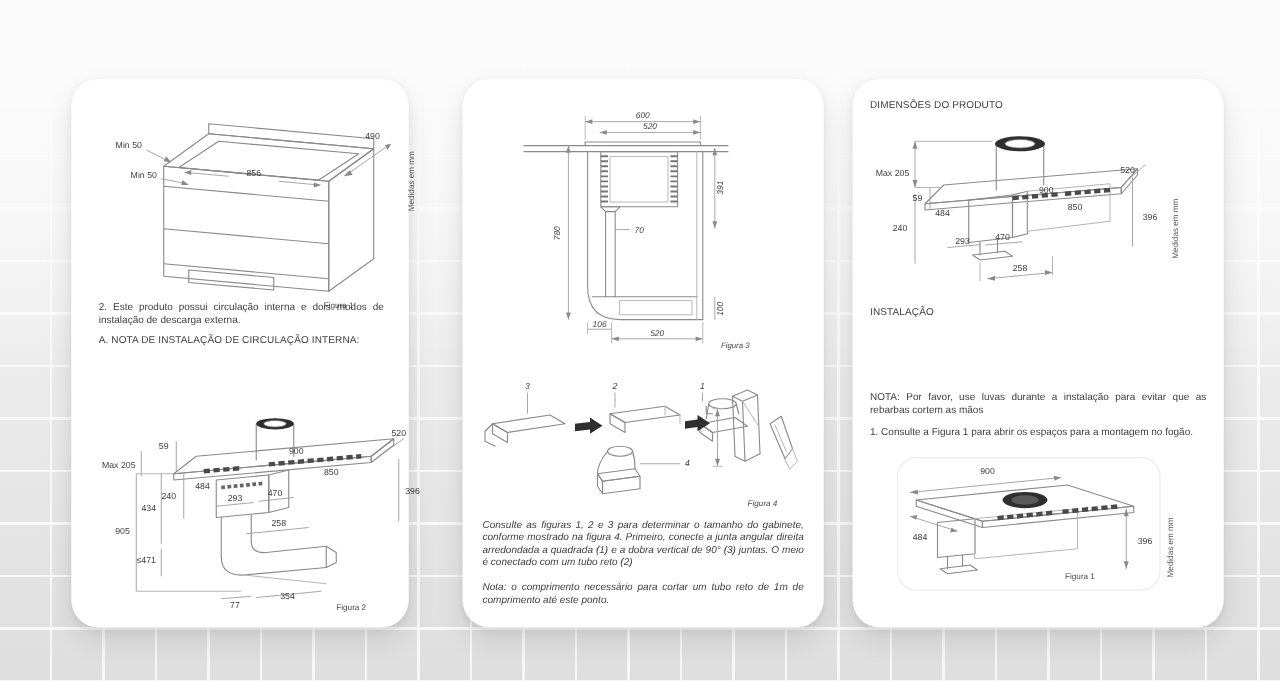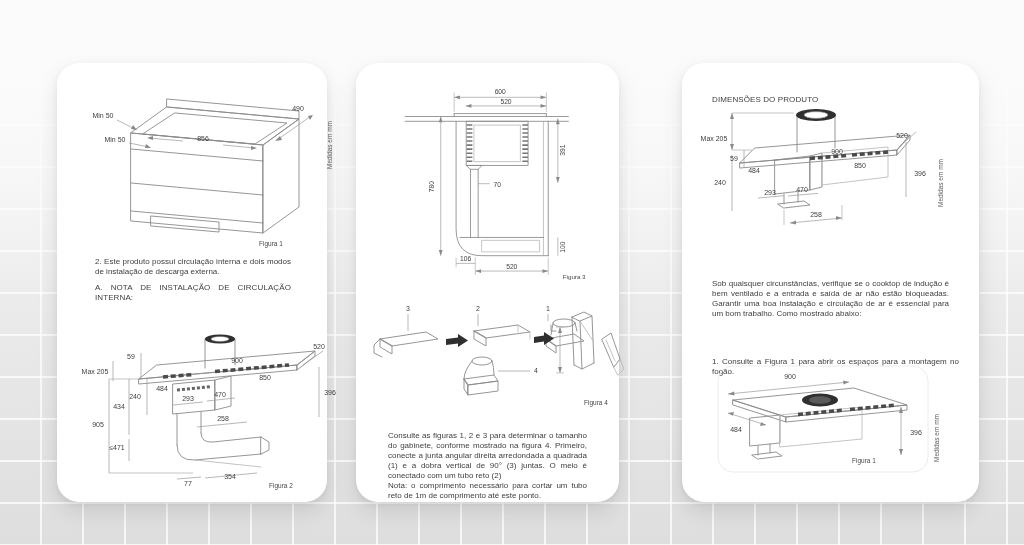--- a/index.html
+++ b/index.html
@@ -14,24 +14,24 @@
     background-image:
       repeating-linear-gradient(to right, transparent 0px, transparent 40px, rgba(255,255,255,.75) 40px, rgba(255,255,255,.75) 42px),
       repeating-linear-gradient(to bottom, transparent 0px, transparent 40px, rgba(255,255,255,.75) 40px, rgba(255,255,255,.75) 42px);
   }
   .bg-fade{position:absolute;inset:0;background:linear-gradient(to bottom,#fbfbfb 0%,rgba(251,251,251,.85) 18%,rgba(251,251,251,0) 55%);}
   .card{
     position:absolute;top:63px;height:439px;background:#fff;border-radius:22px;
     box-shadow:0 10px 22px rgba(0,0,0,.10), 0 2px 6px rgba(0,0,0,.06);
   }
   .card-left{left:57px;width:270px;}
-  .card-mid{left:356px;width:263px;}
+  .card-mid{left:370px;width:289px;font-style:italic;}
   .card-right{left:682px;width:297px;}
   .para{
-    position:absolute;left:22px;right:20px;margin:16px;
+    position:absolute;left:22px;right:20px;margin:0;
     font-size:8px;line-height:10px;color:#3e3e3e;text-align:justify;
   }
   .heading{letter-spacing:.1px;}
   .units{
     position:absolute;font-size:6.5px;color:#5a5a5a;white-space:nowrap;
     transform:rotate(-90deg);transform-origin:left bottom;
   }
   .fig{position:absolute;}
   svg text{font-family:"Liberation Sans", sans-serif;font-size:7px;fill:#3e3e3e;}
   svg text.cap{font-size:6.5px;fill:#474747;}
@@ -318,21 +318,22 @@
       <text x="110" y="95" text-anchor="middle">470</text>
       <text x="145" y="57" text-anchor="middle">900</text>
       <text x="168" y="71" text-anchor="middle">850</text>
       <text x="210" y="41" text-anchor="middle">520</text>
       <text x="228" y="79" text-anchor="middle">396</text>
       <text x="124" y="120" text-anchor="middle">258</text>
     </svg>
 
     <div class="units" style="left:262px;top:137px">Medidas em mm</div>
 
-    <p class="para" style="top:200px;left:14px;right:14px">Sob quaisquer circunstâncias, verifique se o cooktop de indução é bem ventilado e a entrada e saída de ar não estão bloqueadas. Garantir uma boa instalação e circulação de ar é essencial para um bom trabalho. Como mostrado abaixo:</p>
+    <p class="para heading" style="top:182px;left:14px">INSTALAÇÃO</p>
+    <p class="para" style="top:250px;left:14px;right:14px">NOTA: Por favor, use luvas durante a instalação para evitar que as rebarbas cortem as mãos</p>
     <p class="para" style="top:278px;left:14px;right:4px">1. Consulte a Figura 1 para abrir os espaços para a montagem no fogão.</p>
 
     <svg class="fig" style="left:12px;top:300px;width:266px;height:116px" viewBox="0 0 266 116">
       <rect x="24" y="3" width="210" height="106" rx="15" fill="none" stroke="#ececec" stroke-width="1"></rect>
       <g class="draw">
         <polygon points="39,37 160,25 213,42 92,54"></polygon>
         <polygon points="39,37 92,54 92,59 39,42"></polygon>
         <polygon points="92,54 213,42 213,47 92,59"></polygon>
         <polygon points="56,55 86,52 86,80 56,83"></polygon>
         <line x1="64" y1="83" x2="64" y2="92"></line>

